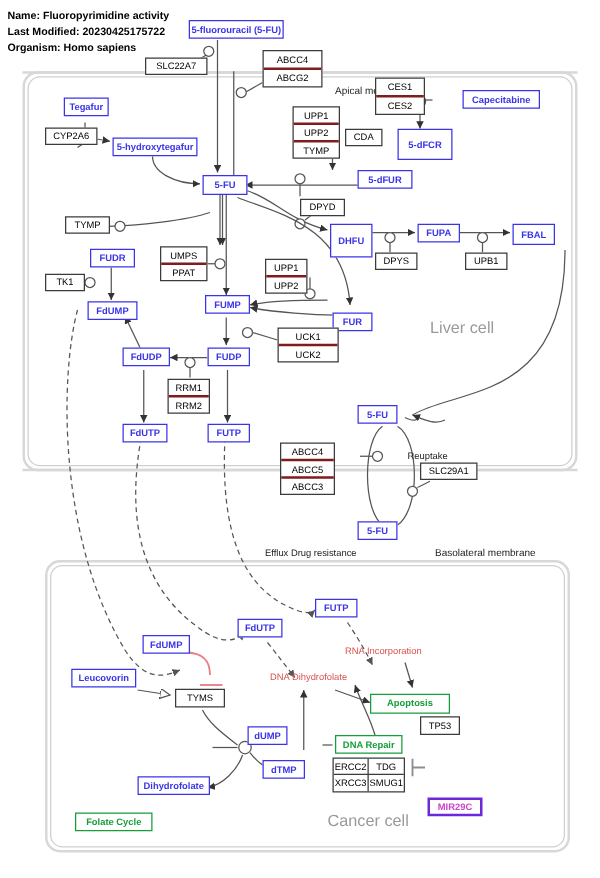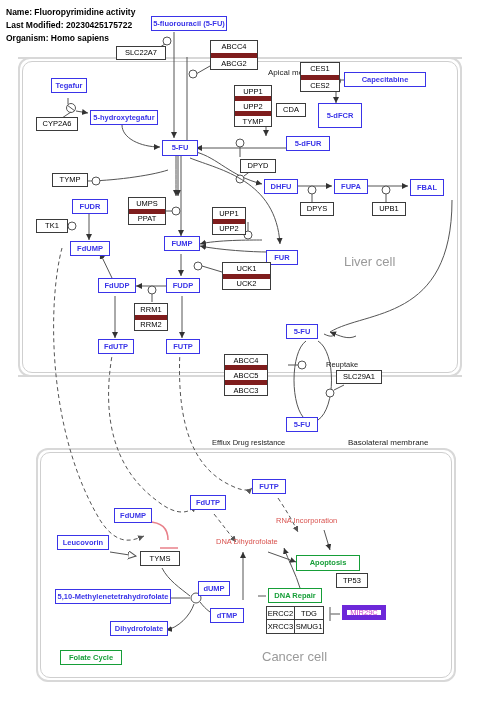--- a/index.html
+++ b/index.html
@@ -11,36 +11,36 @@
   .hdr{position:absolute;left:6px;font-size:8.5px;font-weight:bold;color:#000;
        white-space:nowrap;letter-spacing:0px;}
 
   
   .node{position:absolute;box-sizing:border-box;display:flex;align-items:center;
         justify-content:center;background:#ffffff;border:1px solid #000;
         font-size:7.5px;color:#000;white-space:nowrap;text-align:right;line-height:1;}
   .metab{border:1px solid #3a34e8;color:#3a34e8;font-weight:bold;}
   .gene{border:1px solid #3b3b3b;color:#000;}
   .pathway{border:1px solid #169e38;color:#169e38;font-weight:bold;}
-  .rna{border:5px solid #6d28d9;color:#cc44cc;font-weight:normal;}
+  .rna{border:2px solid #6d28d9;color:#cc44cc;font-weight:bold;margin-top:33px;}
   .label-red{position:absolute;font-size:7.5px;color:#d9534f;white-space:nowrap;}
   .label-plain{position:absolute;font-size:8px;color:#222;white-space:nowrap;margin-top:28px;}
   .celllabel{position:absolute;font-size:13px;color:#9a9a9a;font-weight:normal;
              white-space:nowrap;}
 
   
   .cell{position:absolute;box-sizing:border-box;border:2px solid #d8d8d8;
         border-radius:12px;background:transparent;}
   .cell2{position:absolute;box-sizing:border-box;border:1px solid #cfcfcf;
         border-radius:10px;background:transparent;}
   .membrane-line{position:absolute;background:#d8d8d8;height:2px;}
   .stack{position:absolute;box-sizing:border-box;border:1px solid #3b3b3b;
          background:#fff;display:flex;flex-direction:column;}
   .stack > div{flex:1;display:flex;align-items:center;justify-content:center;
-               font-size:7.5px;color:#000;border-bottom:5px solid #7f1d1d;}
+               font-size:7.5px;color:#000;border-bottom:2px solid #7f1d1d;}
   .stack > div:last-child{border-bottom:none;}
   .stack.grid2{flex-direction:row;flex-wrap:wrap;}
   .stack.grid2 > div{flex:0 0 50%;height:50%;border-right:1px solid #3b3b3b;
                      border-bottom:1px solid #3b3b3b;box-sizing:border-box;}
   .stack.grid2 > div:nth-child(2n){border-right:none;}
   .stack.grid2 > div:nth-child(n+3){border-bottom:none;}
 </style>
 </head>
 <body>
 
@@ -226,41 +226,41 @@
   <div class="node gene" style="left:116px;top:46px;width:50px;height:14px">SLC22A7</div>
   <div class="stack" style="left:210px;top:40px;width:48px;height:30px">
     <div>ABCC4</div>
     <div>ABCG2</div>
   </div>
 
   <div class="stack" style="left:300px;top:62px;width:40px;height:30px">
     <div>CES1</div>
     <div>CES2</div>
   </div>
-  <div class="node metab" style="left:344px;top:72px;width:82px;height:15px">Capecitabine</div>
+  <div class="node metab" style="left:370px;top:72px;width:62px;height:15px">Capecitabine</div>
   <div class="node gene" style="left:276px;top:103px;width:30px;height:14px">CDA</div>
   <div class="node metab" style="left:318px;top:103px;width:44px;height:25px">5-dFCR</div>
   <div class="node metab" style="left:286px;top:136px;width:44px;height:15px">5-dFUR</div>
 
   <div class="stack" style="left:234px;top:85px;width:38px;height:42px">
     <div>UPP1</div>
     <div>UPP2</div>
     <div>TYMP</div>
   </div>
 
   <div class="node metab" style="left:51px;top:78px;width:36px;height:15px">Tegafur</div>
-  <div class="node gene" style="left:36px;top:117px;width:42px;height:14px">CYP2A6</div>
+  <div class="node gene" style="left:36px;top:102px;width:42px;height:14px">CYP2A6</div>
   <div class="node metab" style="left:90px;top:110px;width:68px;height:15px">5-hydroxytegafur</div>
 
   <div class="node metab" style="left:162px;top:140px;width:36px;height:16px">5-FU</div>
 
   <div class="node gene" style="left:52px;top:173px;width:36px;height:14px">TYMP</div>
   <div class="node gene" style="left:240px;top:159px;width:36px;height:14px">DPYD</div>
 
-  <div class="node metab" style="left:264px;top:179px;width:34px;height:15px">DHFU</div>
+  <div class="node metab" style="left:264px;top:179px;width:34px;height:27px">DHFU</div>
   <div class="node gene" style="left:300px;top:202px;width:34px;height:14px">DPYS</div>
   <div class="node metab" style="left:334px;top:179px;width:34px;height:15px">FUPA</div>
   <div class="node gene" style="left:372px;top:202px;width:34px;height:14px">UPB1</div>
   <div class="node metab" style="left:410px;top:179px;width:34px;height:17px">FBAL</div>
 
   <div class="node metab" style="left:72px;top:199px;width:36px;height:15px">FUDR</div>
   <div class="node gene" style="left:36px;top:219px;width:32px;height:14px">TK1</div>
   <div class="node metab" style="left:70px;top:241px;width:40px;height:15px">FdUMP</div>
 
   <div class="stack" style="left:128px;top:197px;width:38px;height:28px">
@@ -304,21 +304,20 @@
 
   <div class="node metab" style="left:252px;top:479px;width:34px;height:15px">FUTP</div>
   <div class="node metab" style="left:190px;top:495px;width:36px;height:15px">FdUTP</div>
   <div class="node metab" style="left:114px;top:508px;width:38px;height:15px">FdUMP</div>
 
   <div class="label-red" style="left:276px;top:516px">RNA Incorporation</div>
   <div class="label-red" style="left:216px;top:537px">DNA Dihydrofolate</div>
 
   <div class="node metab" style="left:57px;top:535px;width:52px;height:15px">Leucovorin</div>
   <div class="node gene" style="left:140px;top:551px;width:40px;height:15px">TYMS</div>
-  <div class="node metab" style="left:55px;top:589px;width:116px;height:15px">5,10-Methylenetetrahydrofolate</div>
   <div class="node metab" style="left:198px;top:581px;width:32px;height:15px">dUMP</div>
   <div class="node metab" style="left:210px;top:608px;width:34px;height:15px">dTMP</div>
   <div class="node metab" style="left:110px;top:621px;width:58px;height:15px">Dihydrofolate</div>
 
   <div class="node pathway" style="left:60px;top:650px;width:62px;height:15px">Folate Cycle</div>
 
   <div class="node pathway" style="left:296px;top:555px;width:64px;height:16px">Apoptosis</div>
   <div class="node gene" style="left:336px;top:573px;width:32px;height:15px">TP53</div>
   <div class="node pathway" style="left:268px;top:588px;width:54px;height:15px">DNA Repair</div>
   <div class="stack grid2" style="left:266px;top:606px;width:58px;height:28px">

